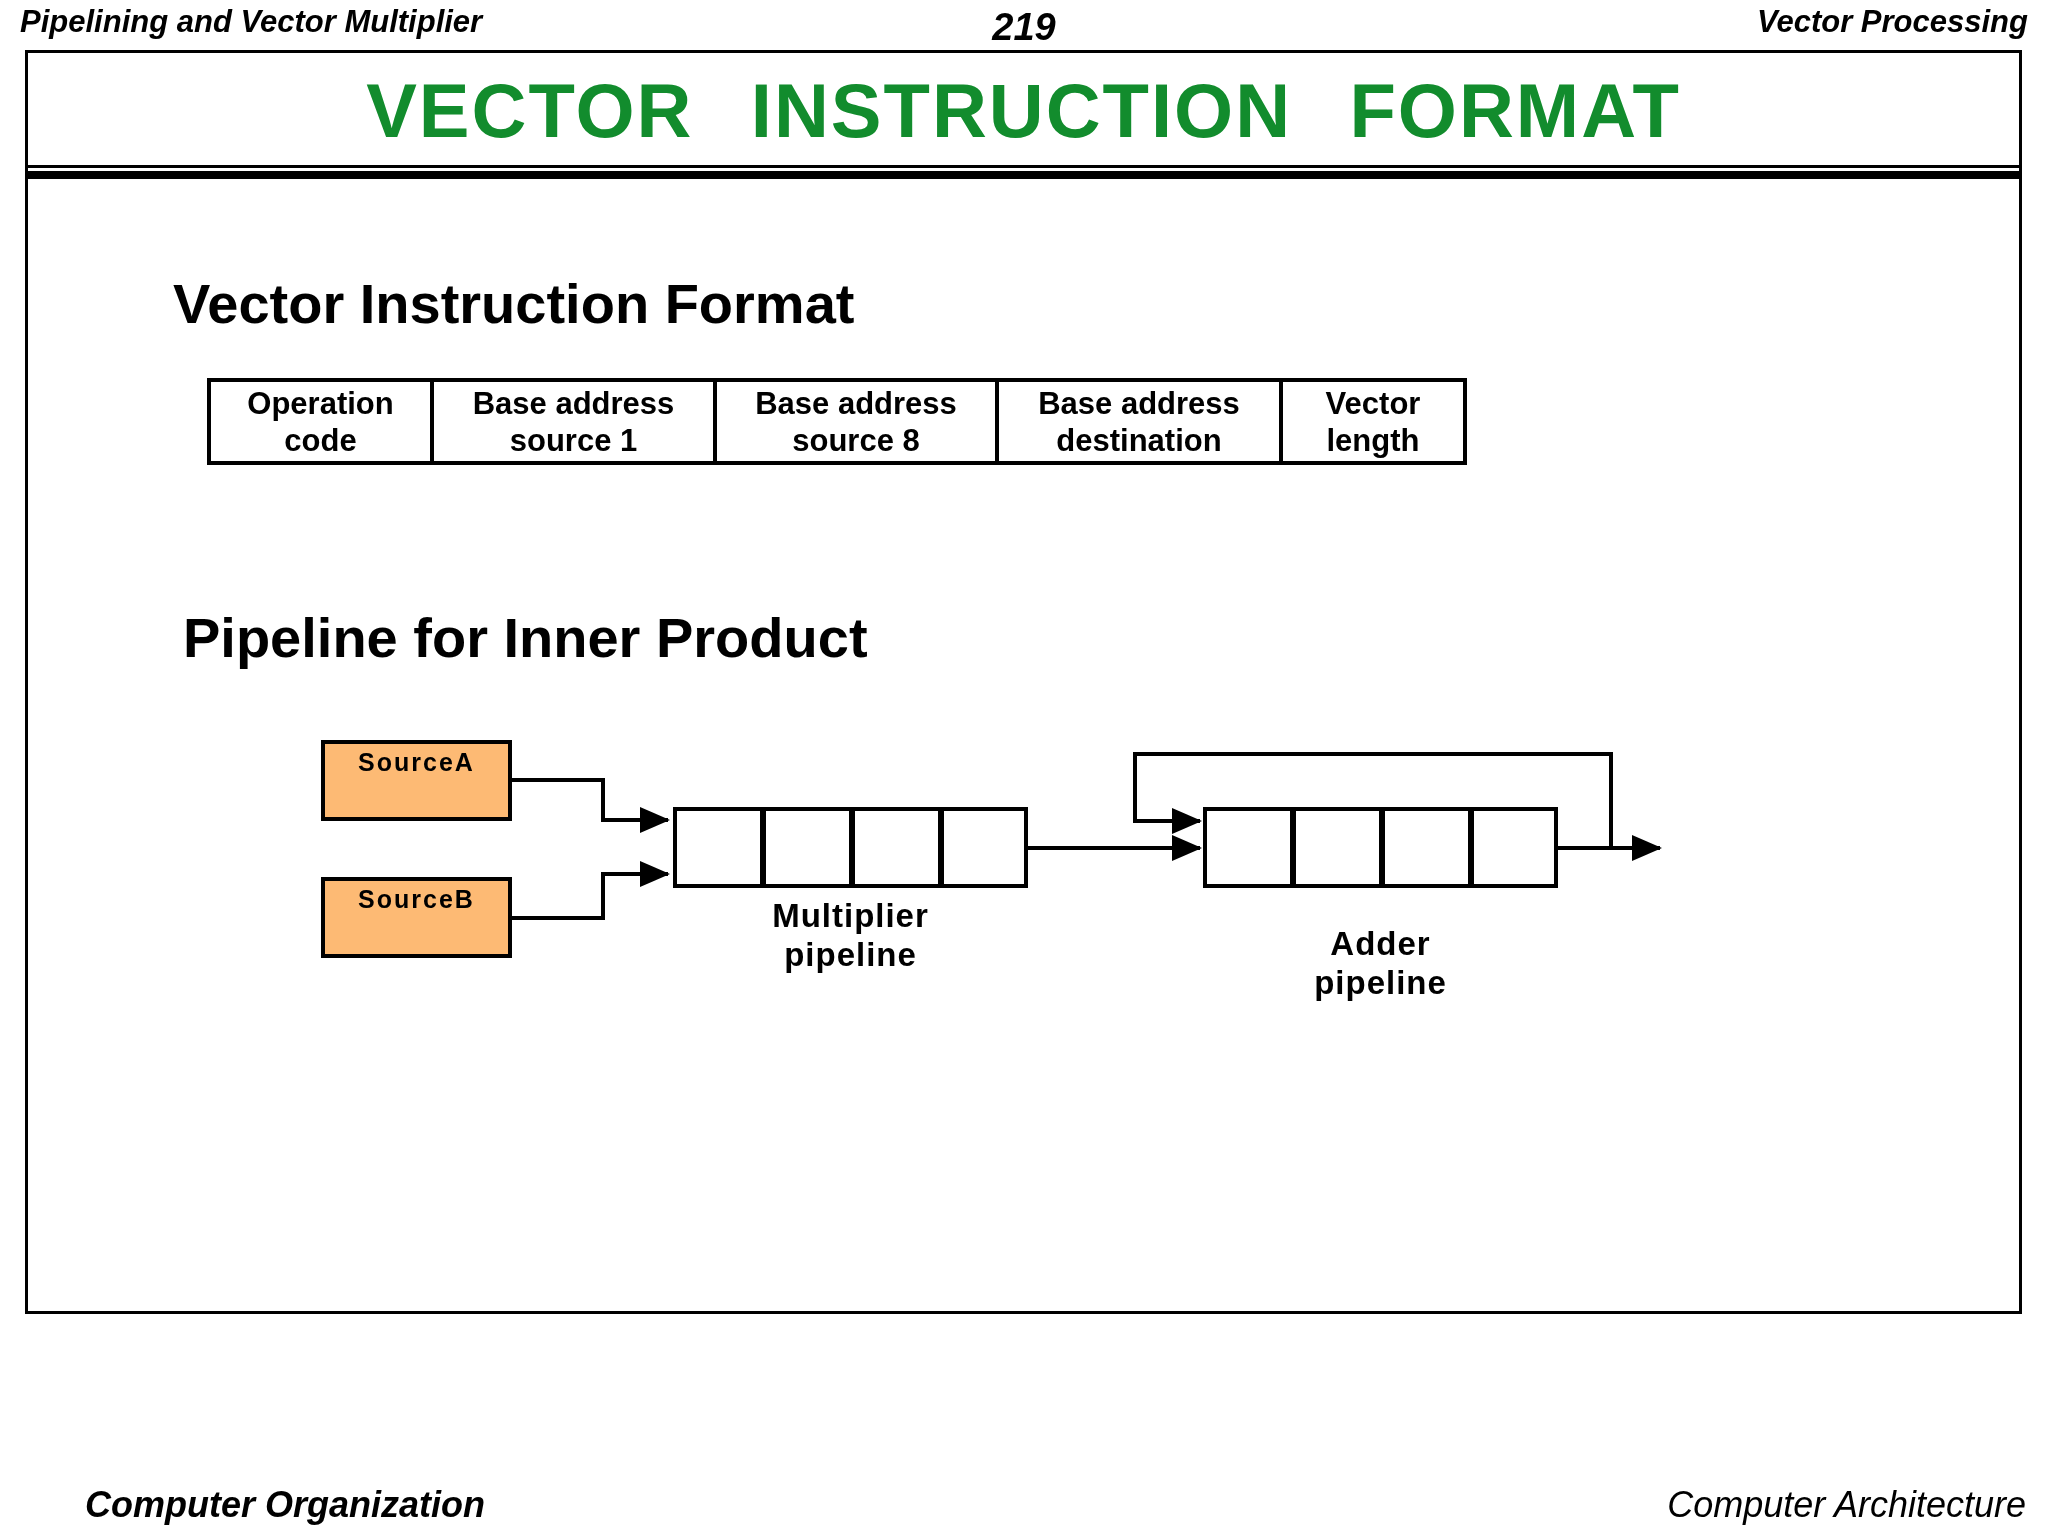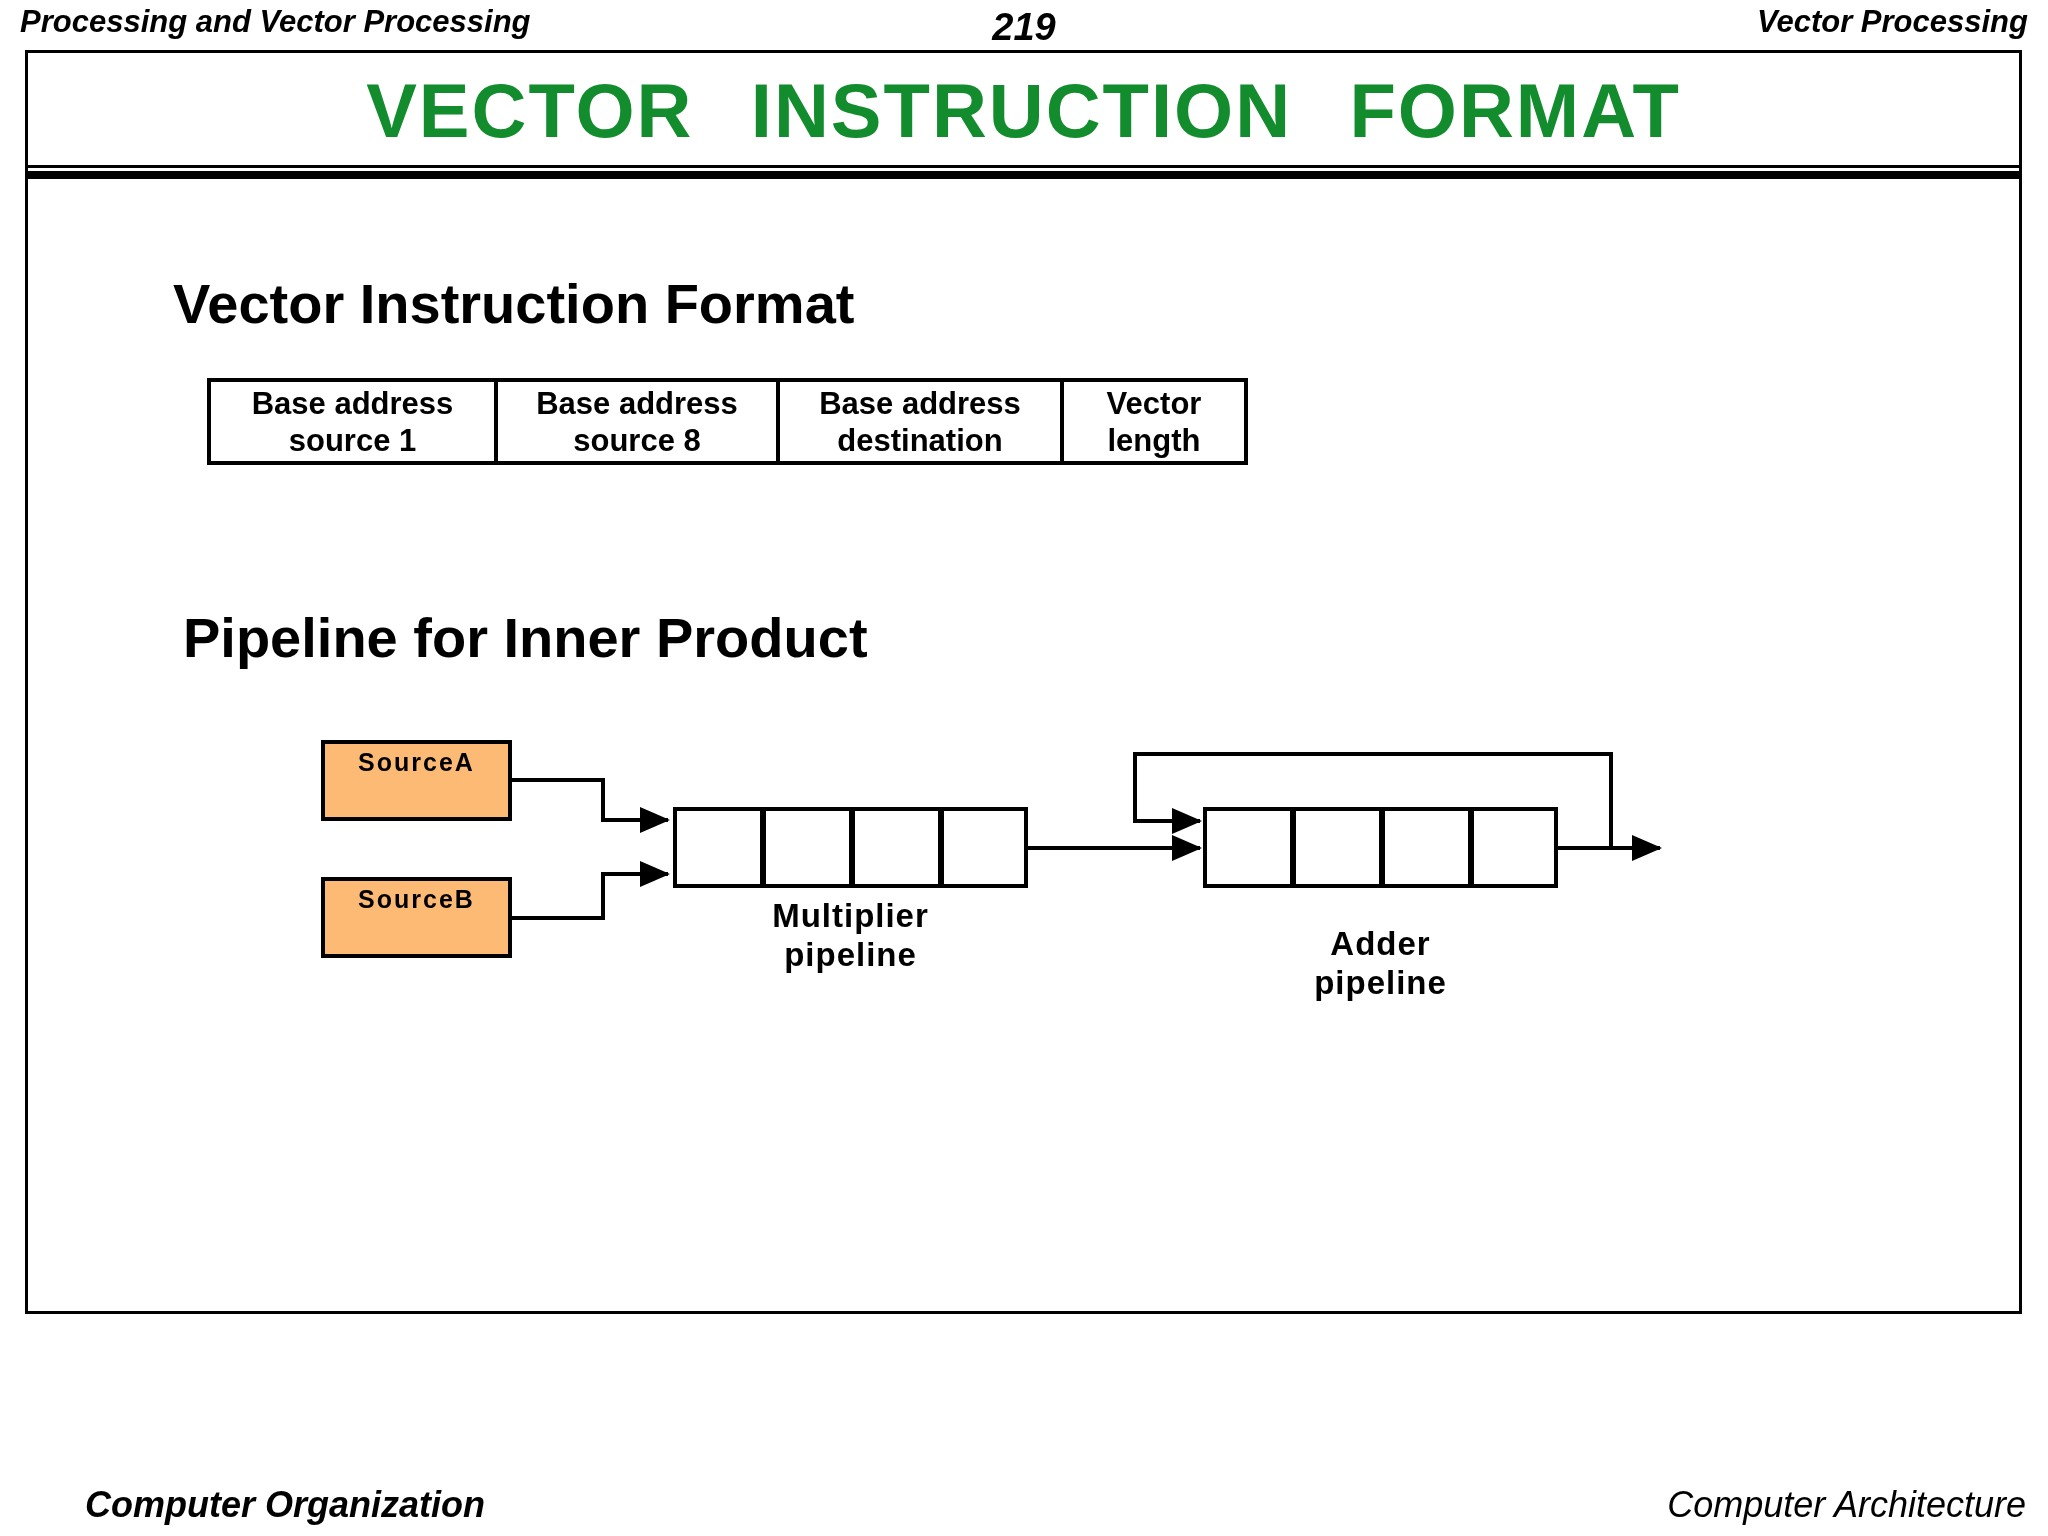--- a/index.html
+++ b/index.html
@@ -55,33 +55,37 @@
   .pipe-label{
     position:absolute;text-align:center;font-size:33px;font-weight:bold;line-height:39px;letter-spacing:1px;
   }
   .lbl-mult{left:645px;top:843px;width:355px;}
   .lbl-add{left:1175px;top:843px;width:355px;margin-top:28px;}
   .wires{position:absolute;left:0;top:0;width:1997px;height:1423px;pointer-events:none;}
 </style>
 </head>
 <body>
 
-<div class="hdr-left">Processing and Vector Processing</div>
+<div class="hdr-left">Pipelining and Vector Multiplier</div>
 <div class="hdr-page">219</div>
 <div class="hdr-right">Vector Processing</div>
 
 <div class="slide">
 
   <div class="slide-title" id="slide-title" style="color: rgb(18, 140, 45);">VECTOR INSTRUCTION FORMAT</div>
   <div class="rule-thin"></div>
   <div class="rule-thick"></div>
 
   <div class="h-format">Vector Instruction Format</div>
 
   <div class="fmt-table">
+    <div class="fmt-cell w1">
+      <span>Operation</span>
+      <span>code</span>
+    </div>
     <div class="fmt-cell w2">
       <span>Base address</span>
       <span>source 1</span>
     </div>
     <div class="fmt-cell w3">
       <span>Base address</span>
       <span>source 8</span>
     </div>
     <div class="fmt-cell w4">
       <span>Base address</span>

